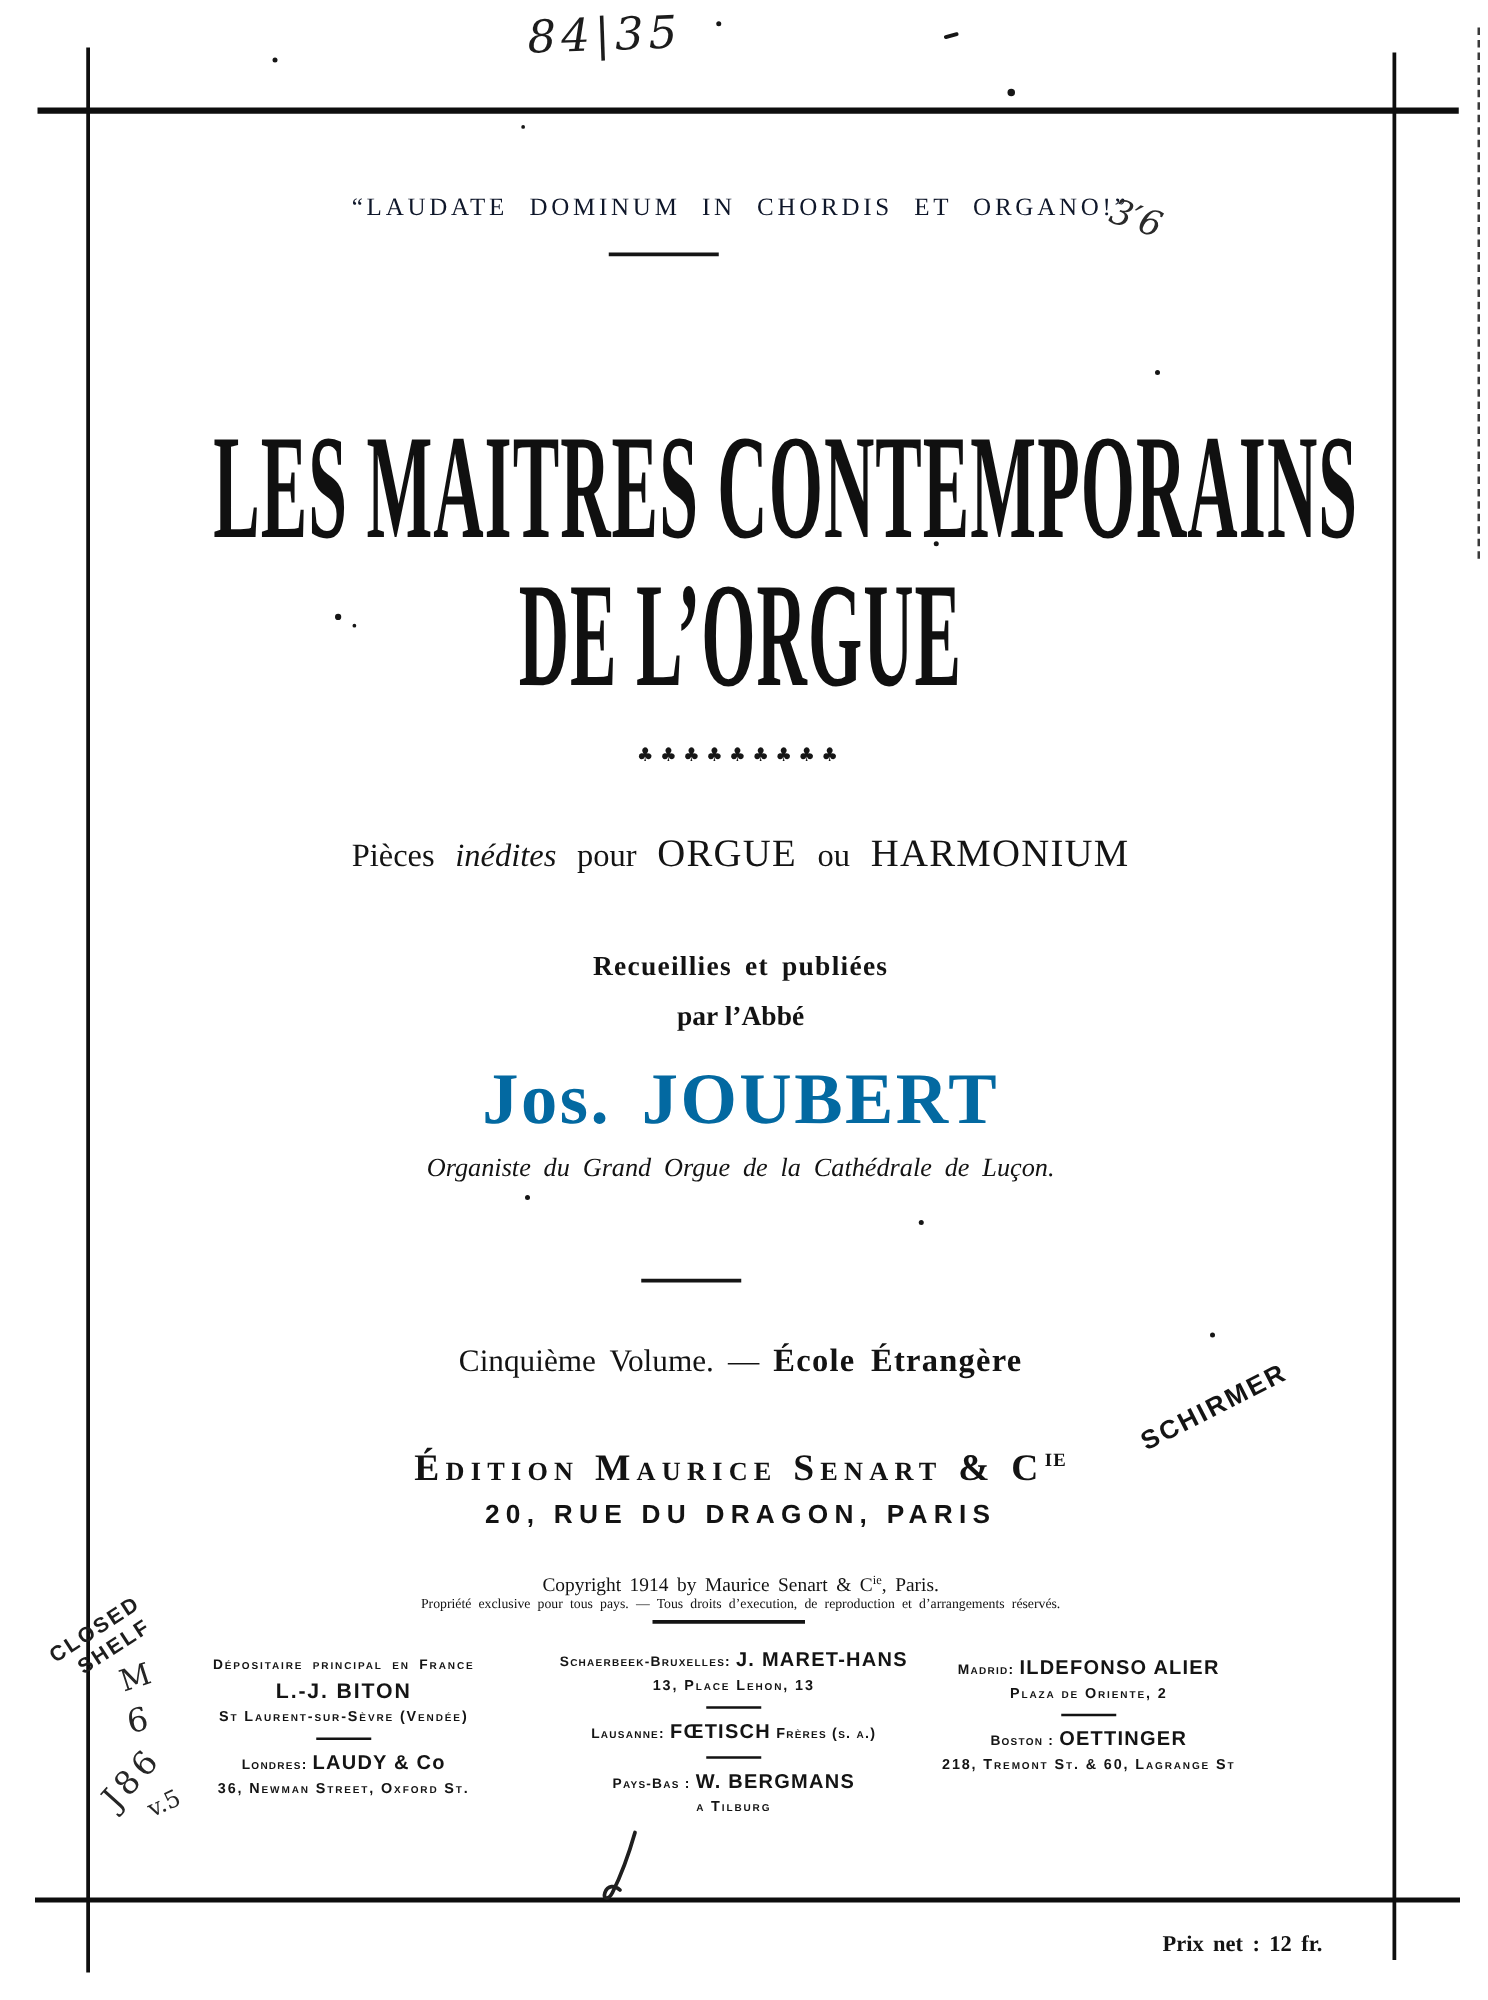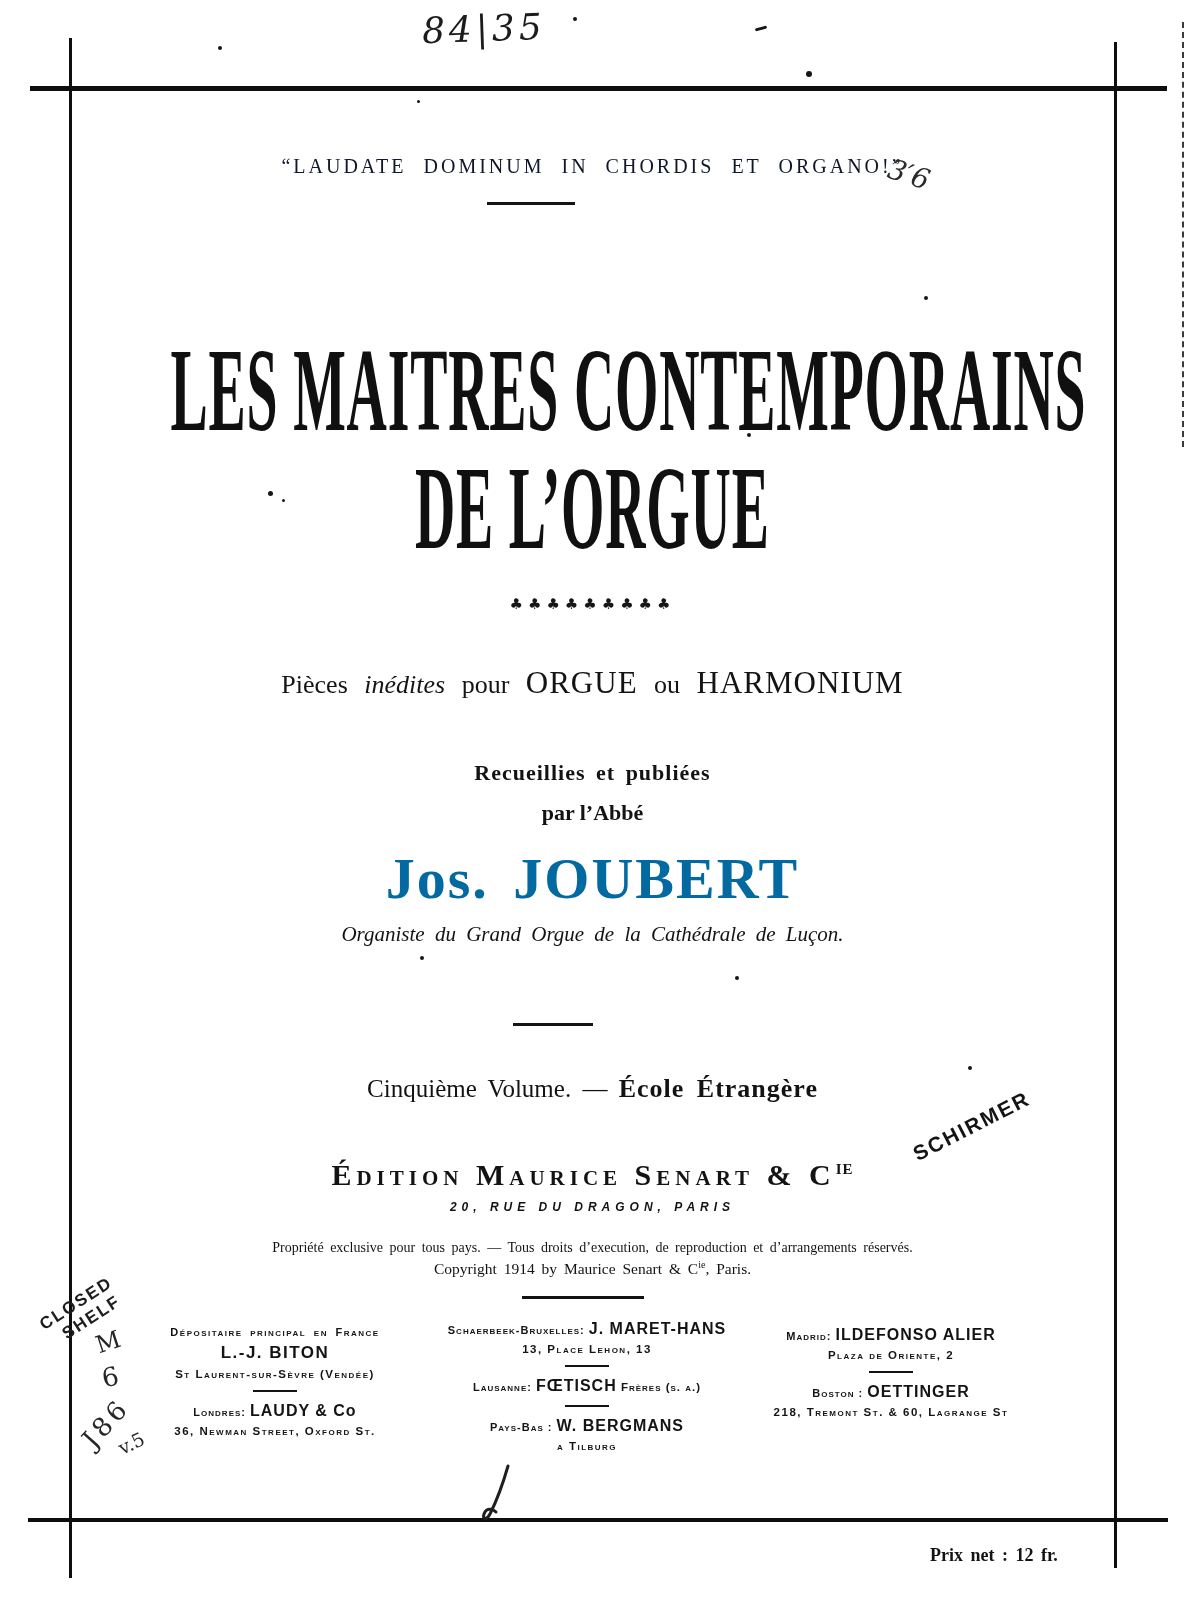--- a/index.html
+++ b/index.html
@@ -50,22 +50,22 @@
 
   
   .stamp{
     font-family:"Liberation Sans", sans-serif;font-weight:bold;font-size:21px;
     letter-spacing:2px;color:#141414;transform:rotate(-27deg);transform-origin:left bottom;
   }
 
   
   .pub-name{font-size:30px;font-weight:bold;font-variant:small-caps;letter-spacing:5px;}
   .pub-name sup{font-size:15px;letter-spacing:1px;}
-  .pub-addr{font-family:"Liberation Sans", sans-serif;font-weight:bold;font-size:12px;letter-spacing:5px;font-style:italic;}
-  .rights{font-size:14px;word-spacing:3px;}
+  .pub-addr{font-family:"Liberation Sans", sans-serif;font-weight:bold;font-size:21px;letter-spacing:5px;}
+  .rights{font-size:11px;word-spacing:3px;margin-top:37px;}
   .copyright{font-size:15.5px;word-spacing:3px;}
   .copyright sup{font-size:10px;}
 
   
   .col{position:absolute;text-align:center;font-family:"Liberation Sans", sans-serif;color:#141414;}
   .col .hdr{font-size:11px;font-weight:bold;font-variant:small-caps;letter-spacing:1.5px;word-spacing:3px;}
   .col .nm{font-size:17px;font-weight:bold;letter-spacing:1.5px;margin-top:5px;}
   .col .nm-in{font-size:16px;font-weight:bold;letter-spacing:1px;margin-top:31px;}
   .col .city{font-size:11px;font-weight:bold;font-variant:small-caps;letter-spacing:1px;}
   .col .sfx{font-size:11.5px;font-weight:bold;font-variant:small-caps;letter-spacing:1px;}
@@ -177,21 +177,21 @@
   <div>
     <span class="city">Lausanne: </span><span class="nm-in">FŒTISCH</span><span class="sfx"> Frères (s. a.)</span>
   </div>
   <div class="rule"></div>
   <div>
     <span class="city">Pays-Bas : </span><span class="nm-in">W. BERGMANS</span>
   </div>
   <div class="addr">a Tilburg</div>
 </div>
 
-<div class="col" style="left:732px;top:1326px;width:318px;">
+<div class="col" style="left:712px;top:1326px;width:318px;">
   <div>
     <span class="city">Madrid: </span><span class="nm-in">ILDEFONSO ALIER</span>
   </div>
   <div class="addr">Plaza de Oriente, 2</div>
   <div class="rule"></div>
   <div>
     <span class="city">Boston : </span><span class="nm-in">OETTINGER</span>
   </div>
   <div class="addr">218, Tremont St. &amp; 60, Lagrange St</div>
 </div>

